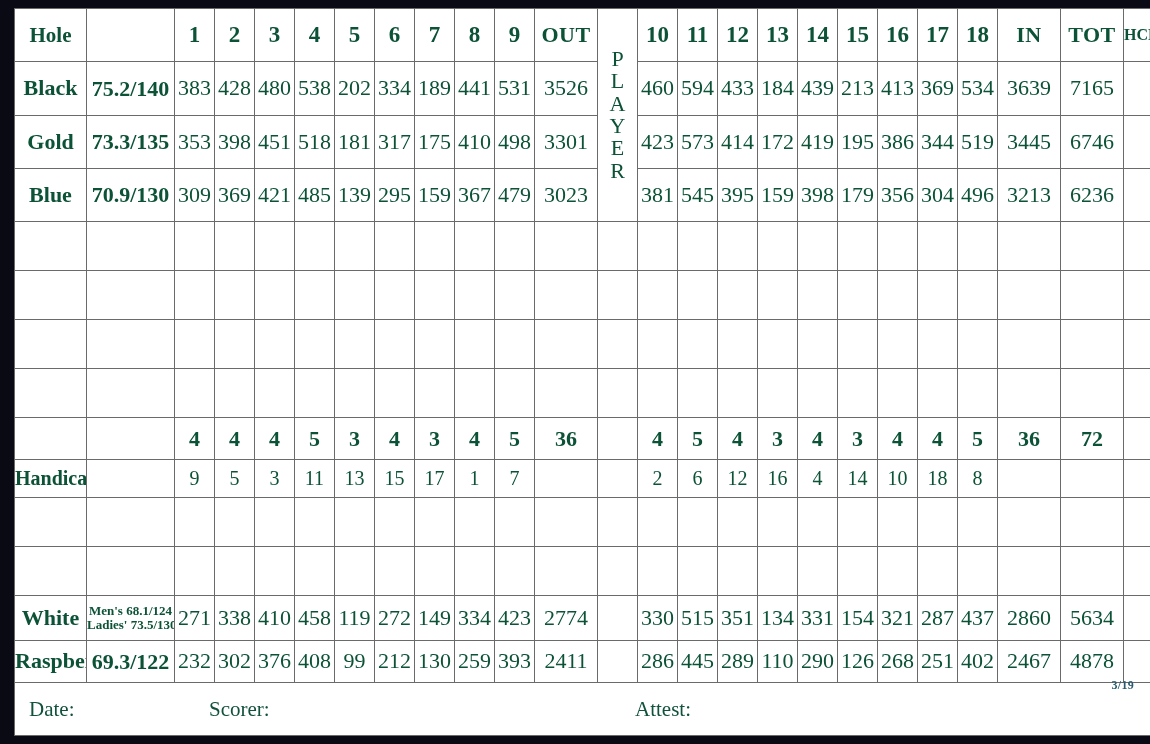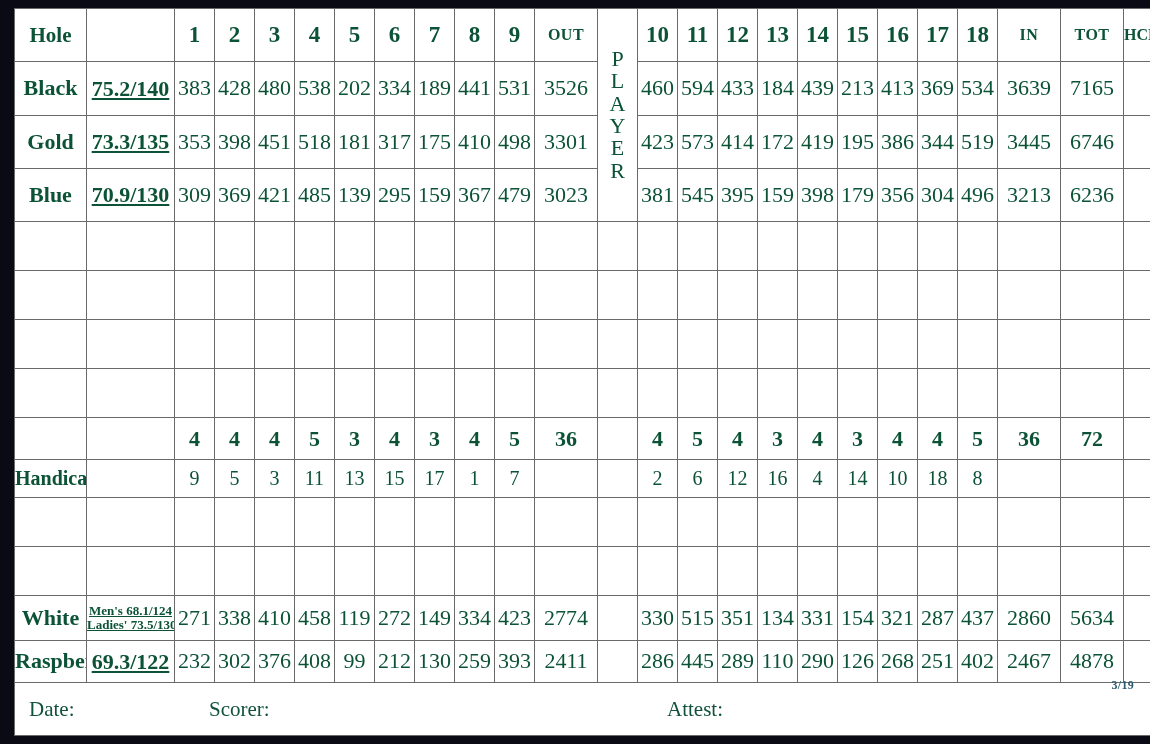--- a/index.html
+++ b/index.html
@@ -52,37 +52,36 @@
   col.c-tot    { width: 63px; }
   col.c-hcp    { width: 33px; }
 
   
   .hdr td {
     font-weight: bold;
     font-size: 23px;
     color: #0b5236;
   }
   .hdr td.num { font-size: 23px; }
-  .hdr td.wide { font-size: 16px; letter-spacing: .5px; }
+  .hdr td.wide { font-size: 22px; letter-spacing: .5px; }
   .hdr td.small { font-size: 16px; }
   td.rowlabel {
     text-align: left;
     padding-left: 10px;
     font-weight: bold;
     font-size: 21px;
     border-right: none;
   }
   td.ratecell {
     text-align: right;
     padding-right: 6px;
     font-weight: bold;
     font-size: 14px;
     border-left: none;
     line-height: 1.05;
-    text-decoration: underline;
   }
   td.ratecell .r2 { display: block; font-size: 13px; }
 
   
   .yard td { font-size: 22px; color: #11523c; }
 
   
   .blank td { height: 48px; }
 
   
@@ -125,21 +124,21 @@
   }
   .footer-inner span {
     position: absolute;
     top: 14px;
     font-size: 21px;
     color: #11523c;
     text-align: center;
   }
   .f-date   { left: 14px; }
   .f-scorer { left: 194px; }
-  .f-attest { left: 652px; }
+  .f-attest { left: 620px; }
 
   .revmark {
     position: absolute;
     right: 4px;
     top: 670px;
     font-size: 12px;
     font-weight: bold;
     color: #2a5c6e;
     letter-spacing: .3px;
   }

